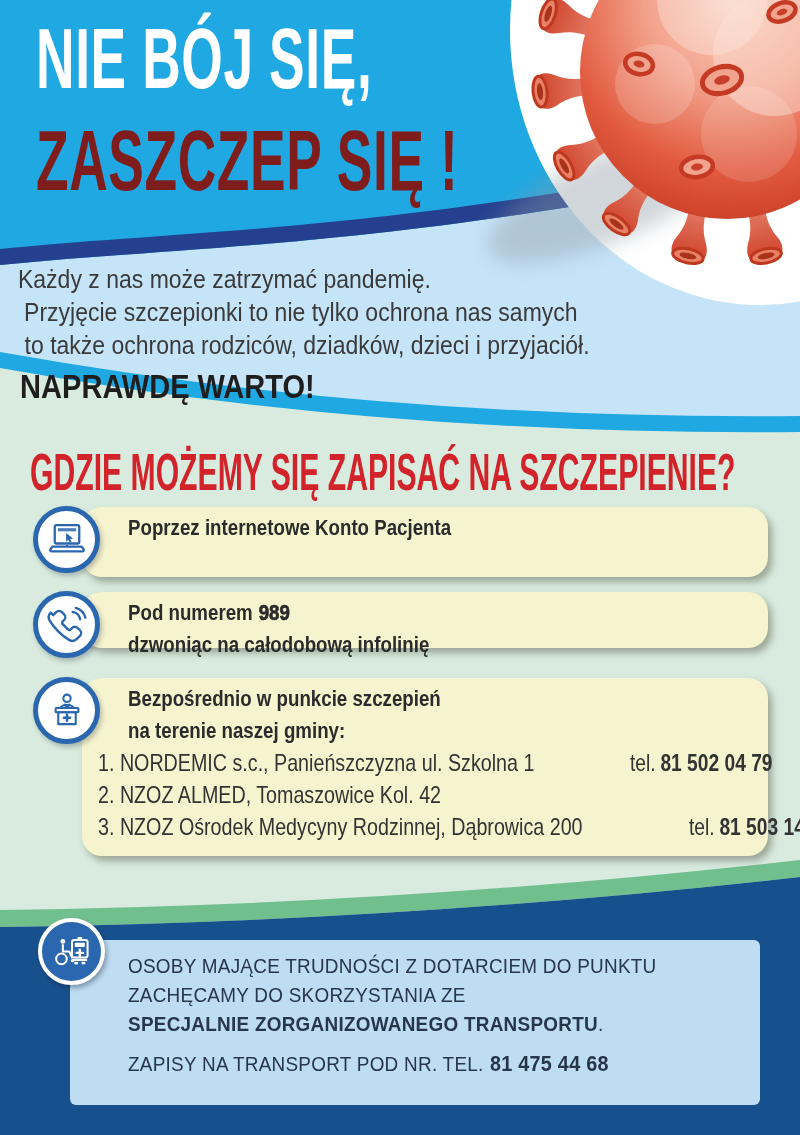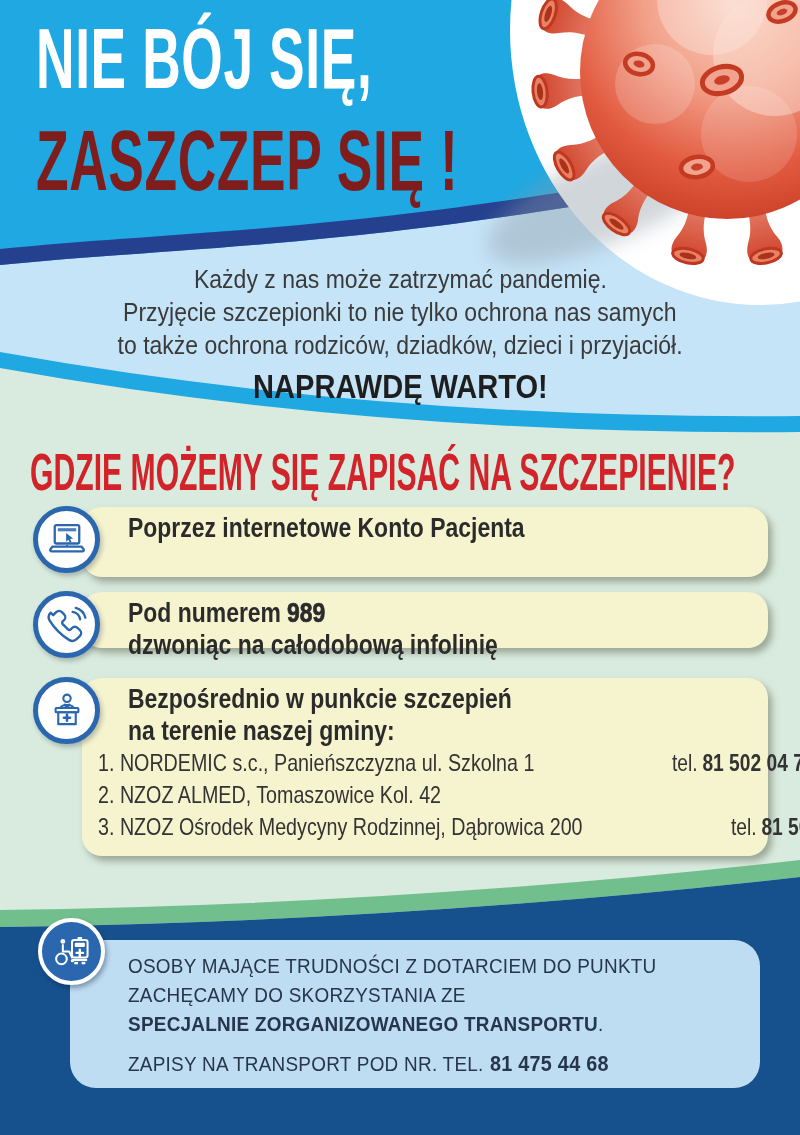--- a/index.html
+++ b/index.html
@@ -12,53 +12,53 @@
   
   .cx{display:inline-block;white-space:pre;transform:scaleX(var(--sx,.85));transform-origin:0 50%;}
   .cxc{transform-origin:50% 50%;}
   .b{font-weight:bold;}
   .xb{font-weight:bold;-webkit-text-stroke:.7px currentColor;}
 
   .headline{position:absolute;left:36px;font-size:86px;line-height:86px;font-weight:bold;letter-spacing:1px;}
   .headline.l1{top:15px;color:#FFFFFF;}
   .headline.l2{top:117px;color:#7f1d1d;}
 
-  .intro{position:absolute;left:0;top:263px;width:800px;text-align:center;
+  .intro{position:absolute;left:0;top:263px;width:800px;
          font-size:25px;line-height:33px;color:#3A3A3A;}
   .intro-strong{margin-top:7px;font-size:33px;line-height:36px;font-weight:bold;color:#1E1E1E;}
 
   .section-heading{position:absolute;left:30px;top:445px;font-size:52px;line-height:54px;
                    font-weight:bold;color:#D2232A;}
 
   .card{position:absolute;left:82px;width:686px;background:#F6F3CF;border-radius:20px;
         box-shadow:4px 5px 7px rgba(105,112,92,.55);}
   .card.c1{top:507px;height:70px;}
   .card.c2{top:592px;height:56px;}
   .card.c3{top:678px;height:178px;}
 
   .badge{position:absolute;width:67px;height:67px;border-radius:50%;background:#fff;
          border:5px solid #2A67AE;box-sizing:border-box;
          box-shadow:2px 3px 5px rgba(40,50,60,.3);
          display:flex;align-items:center;justify-content:center;}
   .badge.b1{left:-49px;top:-1px;}
   .badge svg{display:block;}
 
-  .card-text{position:absolute;left:46px;top:5px;font-size:27px;line-height:32px;
+  .card-text{position:absolute;left:46px;top:5px;font-size:22px;line-height:32px;
              font-weight:bold;color:#2B2B2B;}
   .num-gap{margin-left:7px;}
 
   .loc-list{position:absolute;left:16px;top:69px;width:652px;
             font-size:24px;line-height:32px;color:#333333;}
-  .loc-row{display:flex;gap:42px;}
+  .loc-row{display:flex;}
   .loc-name{flex:1 1 auto;}
   .loc-tel{flex:0 0 158px;}
   .loc-tel .b{margin-left:6px;}
 
-  .transport-box{position:absolute;left:70px;top:940px;width:690px;height:148px;
-                 background:#BEDCF2;border-radius:26px;}
+  .transport-box{position:absolute;left:70px;top:940px;width:690px;height:165px;
+                 background:#BEDCF2;border-radius:6px;}
   .transport-badge{position:absolute;left:-32px;top:-22px;width:67px;height:67px;border-radius:50%;
                    background:#2A67AE;border:4px solid #ffffff;box-sizing:border-box;
                    box-shadow:2px 3px 5px rgba(0,20,40,.35);
                    display:flex;align-items:center;justify-content:center;}
   .transport-text{position:absolute;left:58px;top:11px;font-size:21px;line-height:29px;
                   color:#27364A;letter-spacing:.3px;}
   .transport-gap{height:11px;}
   .signup .b{margin-left:7px;font-size:22px;}
 </style>
 </head>

